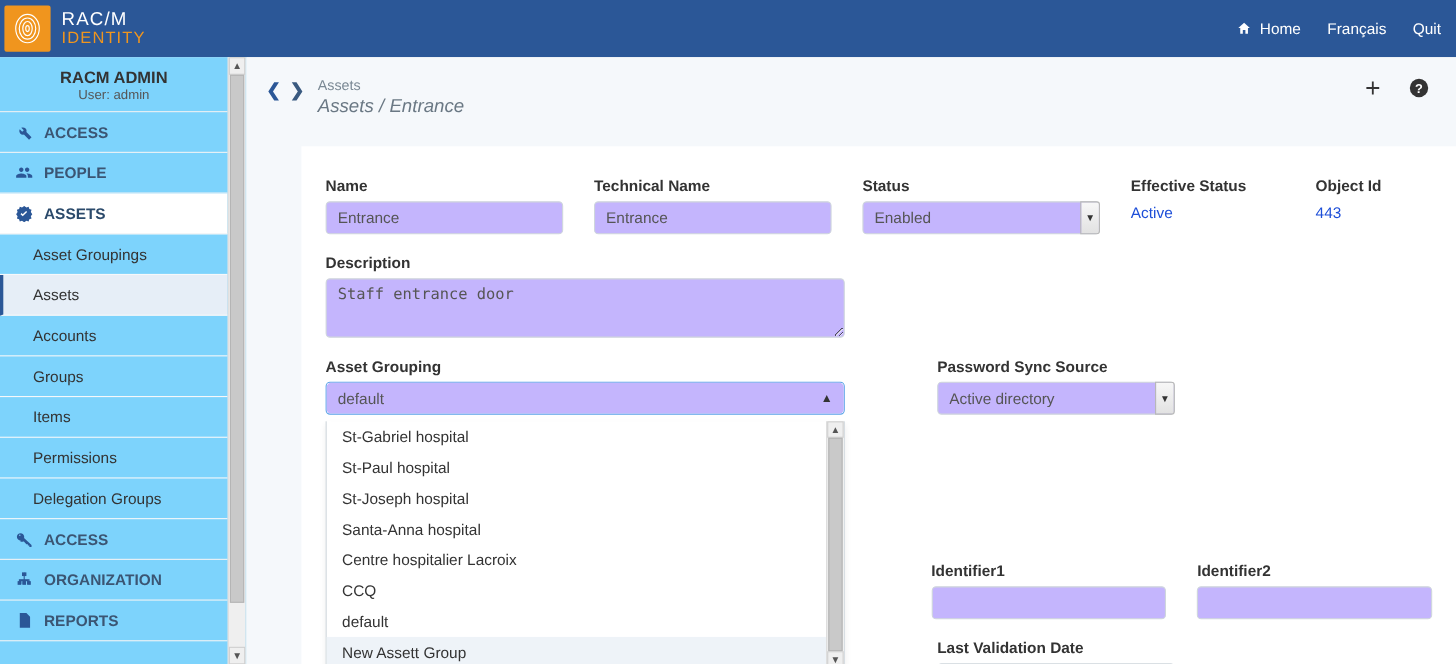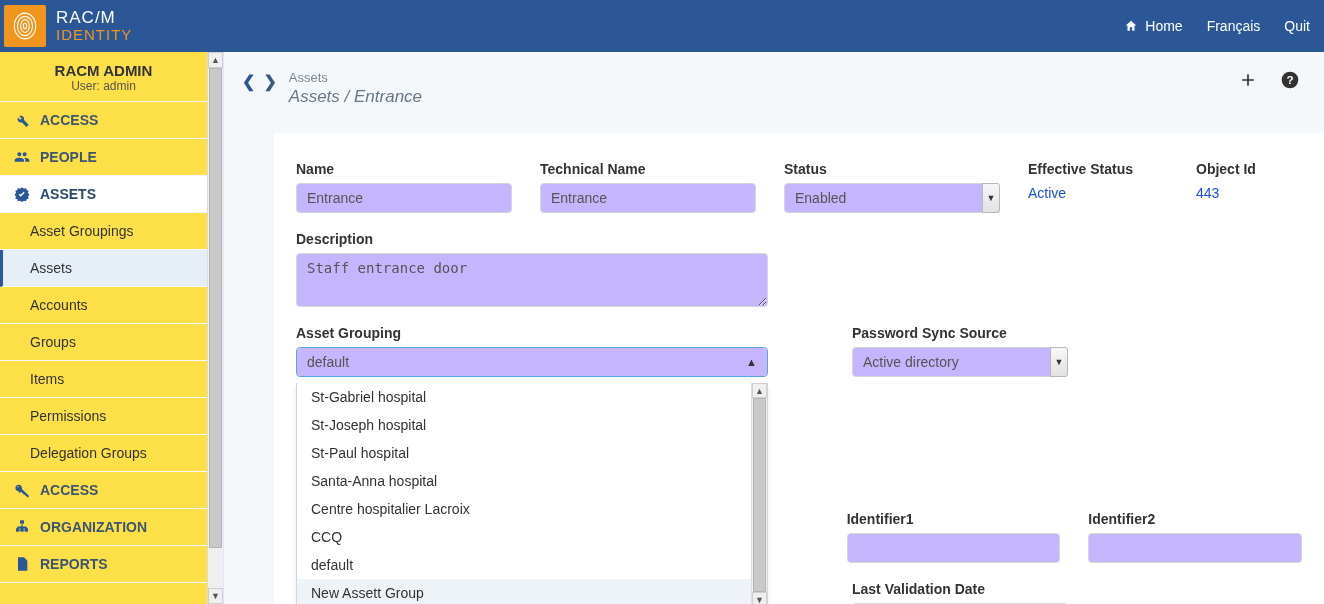--- a/index.html
+++ b/index.html
@@ -12,21 +12,21 @@
   .brand { margin-left: 10px; font-weight: 300; line-height: 1.05; }
   .brand .l1 { color: #fff; font-size: 17px; letter-spacing: 1px; }
   .brand .l2 { color: #f0951e; font-size: 15px; letter-spacing: 1px; }
   .topbar .spacer { flex: 1; }
   .top-link { color: #fff; margin-left: 24px; cursor: pointer; font-size: 14px; display: flex; align-items: center; gap: 6px; }
   
   
   .layout { display: flex; height: 552px; }
   
   
-  .sidebar-wrap { width: 224px; position: relative; background: #fde047; border-right: 1px solid #e3e7eb; display: flex; }
+  .sidebar-wrap { width: 224px; position: relative; background: #7dd3fc; border-right: 1px solid #e3e7eb; display: flex; }
   .sidebar { flex: 1; overflow: hidden; }
   .sidebar-scroll { width: 16px; background: #efefef; border-left: 1px solid #dcdcdc; position: relative; }
   .scroll-arrow { height: 16px; background: #efefef; display:flex; align-items:center; justify-content:center; font-size:9px; color:#555; border:1px solid #cfcfcf;}
   .scroll-thumb { position:absolute; top:16px; left:1px; right:1px; height:480px; background:#c9c9c9; border:1px solid #b5b5b5;}
   
   .user-block { text-align:center; padding: 10px 4px 8px; border-bottom: 1px solid #eef1f3; }
   .user-block .u1 { font-weight: 700; font-size: 15px; }
   .user-block .u2 { font-size: 12px; color: #555; }
   
   .nav-sec { display:flex; align-items:center; gap:10px; padding: 10px 14px; font-weight:600; color:#3b5573; cursor:pointer; border-bottom:1px solid #f1f3f5; }
@@ -253,22 +253,22 @@
         <div class="field w-group" style="position:relative;">
           <label>Asset Grouping</label>
           <div class="combo">
             <input class="inp" value="default" style="">
             <span class="caret">▲</span>
           </div>
 
           <div class="dropdown" id="dd" style="top:58px; left:0;">
             <div class="dd-list" id="dd-list">
                 <div class="dd-item">St-Gabriel hospital</div>
+                <div class="dd-item">St-Paul hospital</div>
                 <div class="dd-item">St-Joseph hospital</div>
-                <div class="dd-item">St-Paul hospital</div>
                 <div class="dd-item">Santa-Anna hospital</div>
                 <div class="dd-item">Centre hospitalier Lacroix</div>
                 <div class="dd-item">CCQ</div>
                 <div class="dd-item">default</div>
                 <div class="dd-item hover">New Assett Group</div>
               </div>
             <div class="dd-scroll">
               <div class="scroll-arrow">▲</div>
               <div class="dd-thumb"></div>
               <div class="scroll-arrow" style="position:absolute;bottom:0;left:0;right:0;">▼</div>

